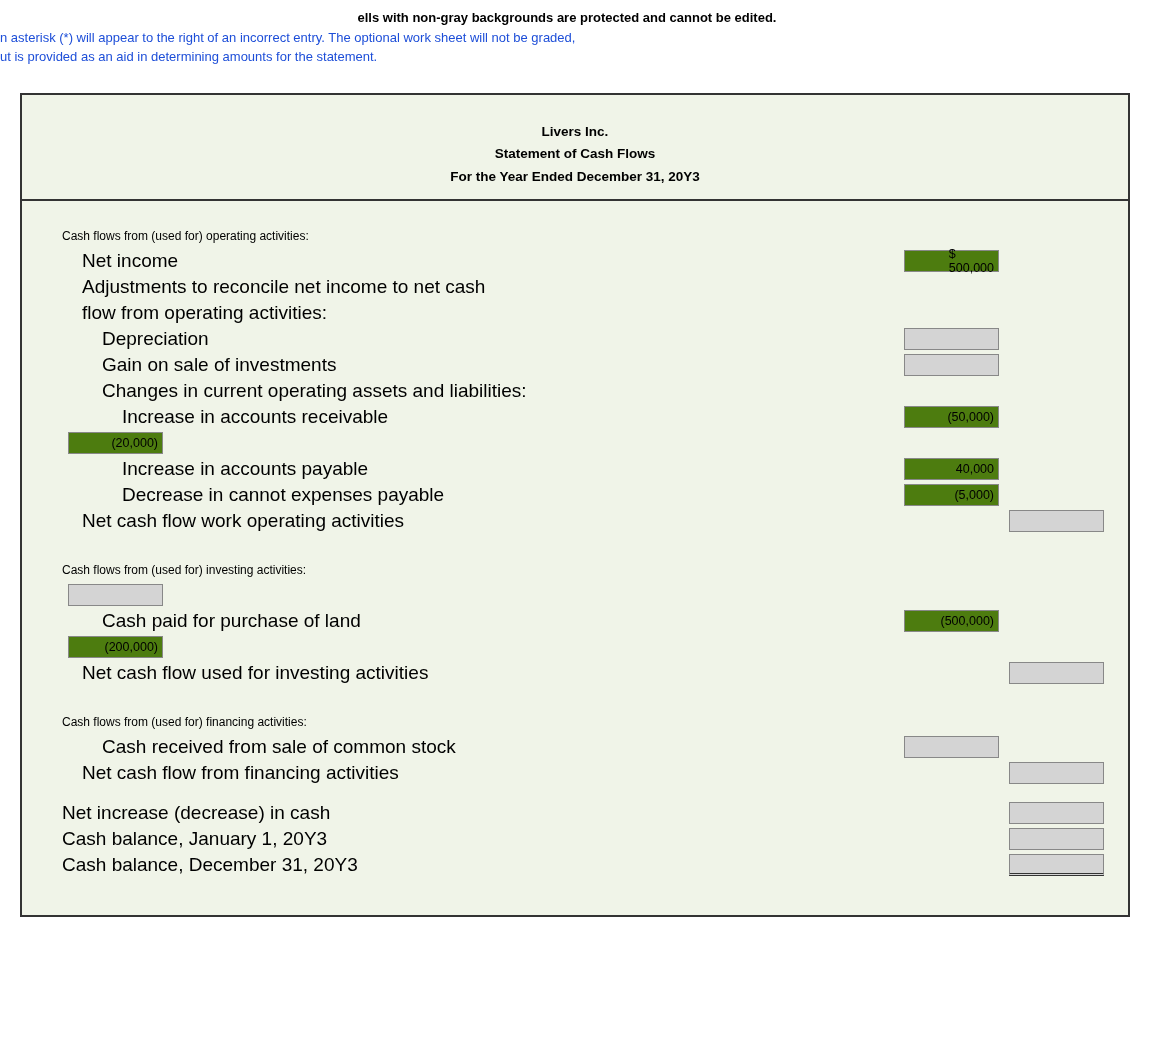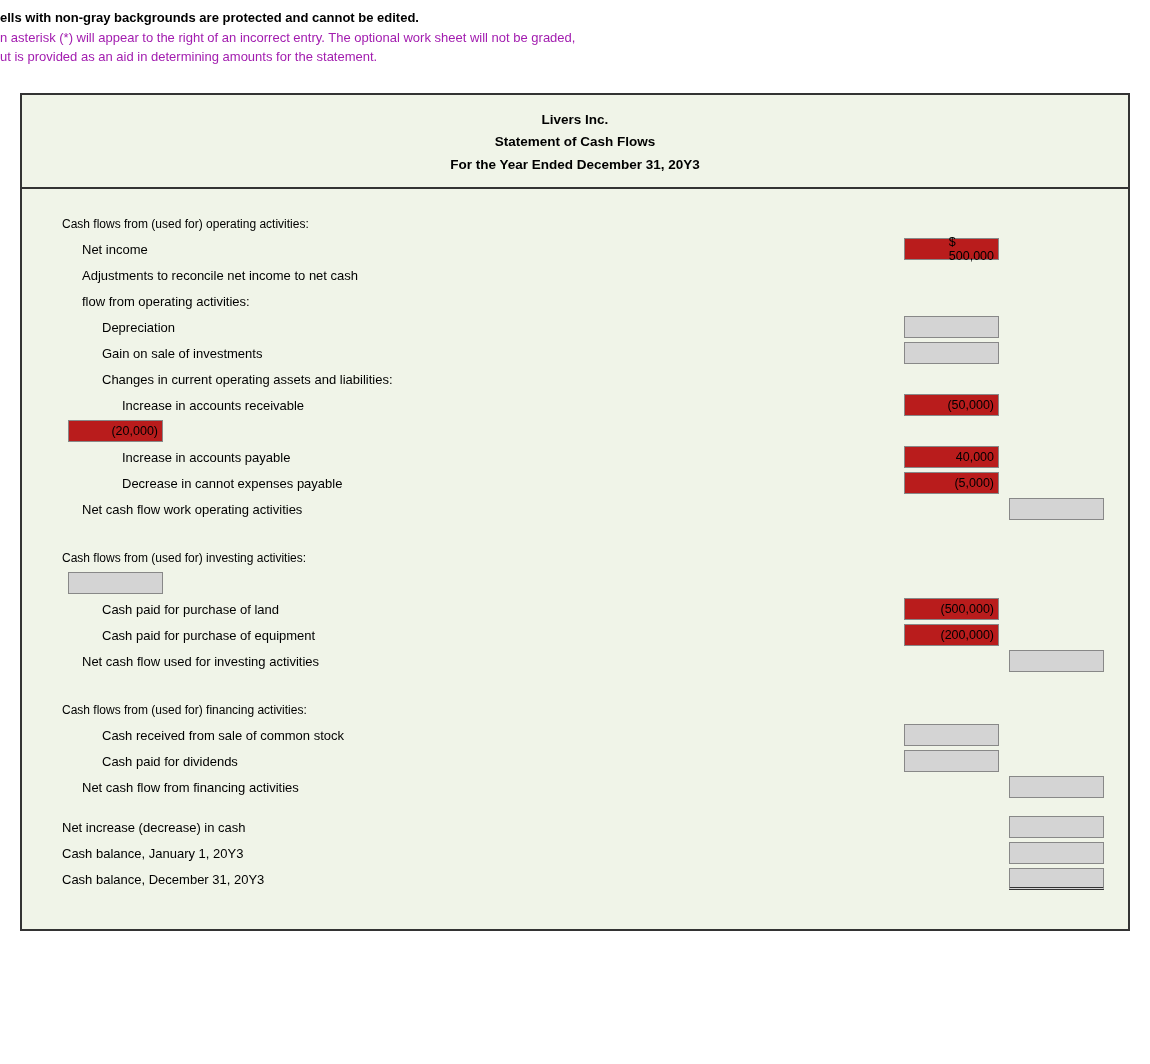--- a/index.html
+++ b/index.html
@@ -12,38 +12,39 @@
 
     .warning-section {
       padding: 8px 16px 16px 0;
       line-height: 1.5;
     }
 
     .warning-bold {
       font-weight: bold;
       font-size: 13px;
       color: #000;
+      text-align: center;
     }
 
     .warning-red {
-      color: #a21caf;
+      color: #1d4ed8;
       font-size: 13px;
       line-height: 1.5;
     }
 
     .statement-wrapper {
       margin: 10px 20px 20px 20px;
       border: 2px solid #333;
       background: #f0f4e8;
       padding: 0;
     }
 
     .statement-header {
       text-align: center;
-      padding: 14px 10px 10px 10px;
+      padding: 26px 10px 10px 10px;
       font-weight: bold;
       font-size: 13.5px;
       border-bottom: 2px solid #333;
       line-height: 1.7;
     }
 
     .statement-body {
       padding: 14px 20px 20px 40px;
     }
 
@@ -57,21 +58,21 @@
     
     .row {
       display: flex;
       align-items: center;
       margin-bottom: 2px;
       min-height: 24px;
     }
 
     .label {
       flex: 1;
-      font-size: 13px;
+      font-size: 19px;
     }
 
     .label-indent1 {
       padding-left: 20px;
     }
     .label-indent2 {
       padding-left: 40px;
     }
     .label-indent3 {
       padding-left: 60px;
@@ -94,21 +95,21 @@
     .col2 {
       width: 105px;
       display: flex;
       align-items: center;
       justify-content: flex-end;
       padding-right: 4px;
     }
 
     .known-value {
       border: 1px solid #888;
-      background: #b91c1c;
+      background: #4d7c0f;
       height: 22px;
       width: 95px;
       display: flex;
       align-items: center;
       justify-content: flex-end;
       padding-right: 4px;
       font-size: 12.5px;
       padding-left: 48px;
     }
 
@@ -261,21 +262,20 @@
       <div class="label label-indent2">Cash paid for purchase of land</div>
       <div class="right-cols">
         <div class="col1">
           <div class="known-value">(500,000)</div>
         </div>
         <div class="col2"></div>
       </div>
     </div>
 
     <div class="row">
-      <div class="label label-indent2">Cash paid for purchase of equipment</div>
       <div class="right-cols">
         <div class="col1">
           <div class="known-value">(200,000)</div>
         </div>
         <div class="col2"></div>
       </div>
     </div>
 
     <div class="row">
       <div class="label label-indent1">Net cash flow used for investing activities</div>
@@ -294,29 +294,20 @@
     <div class="row">
       <div class="label label-indent2">Cash received from sale of common stock</div>
       <div class="right-cols">
         <div class="col1">
           <div class="editable-box"></div>
         </div>
         <div class="col2"></div>
       </div>
     </div>
 
-    <div class="row">
-      <div class="label label-indent2">Cash paid for dividends</div>
-      <div class="right-cols">
-        <div class="col1">
-          <div class="editable-box"></div>
-        </div>
-        <div class="col2"></div>
-      </div>
-    </div>
 
     <div class="row">
       <div class="label label-indent1">Net cash flow from financing activities</div>
       <div class="right-cols">
         <div class="col1"></div>
         <div class="col2">
           <div class="editable-box"></div>
         </div>
       </div>
     </div>

